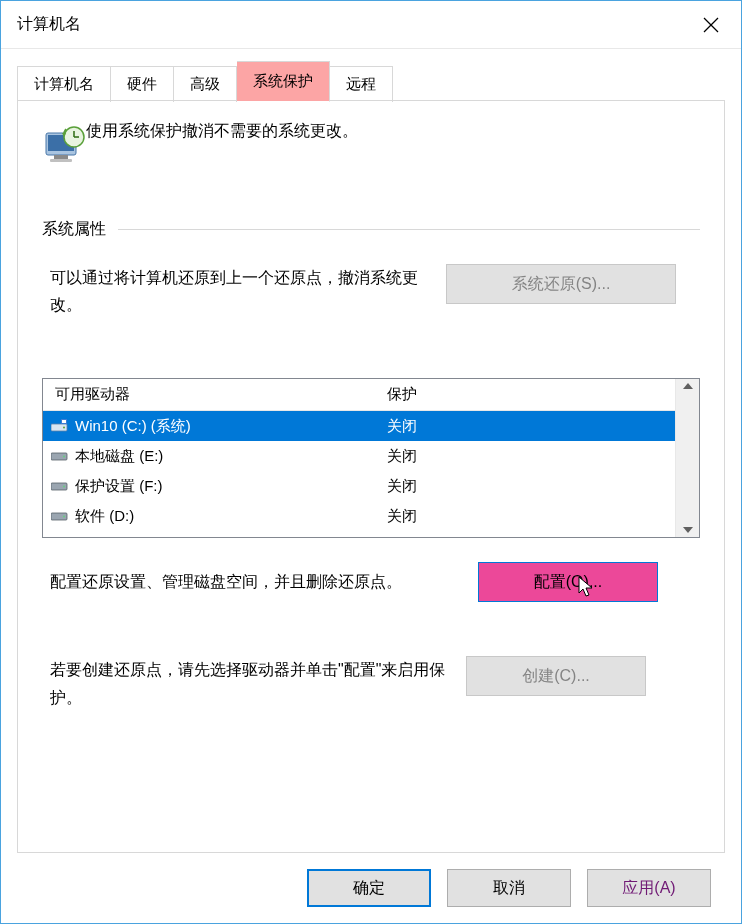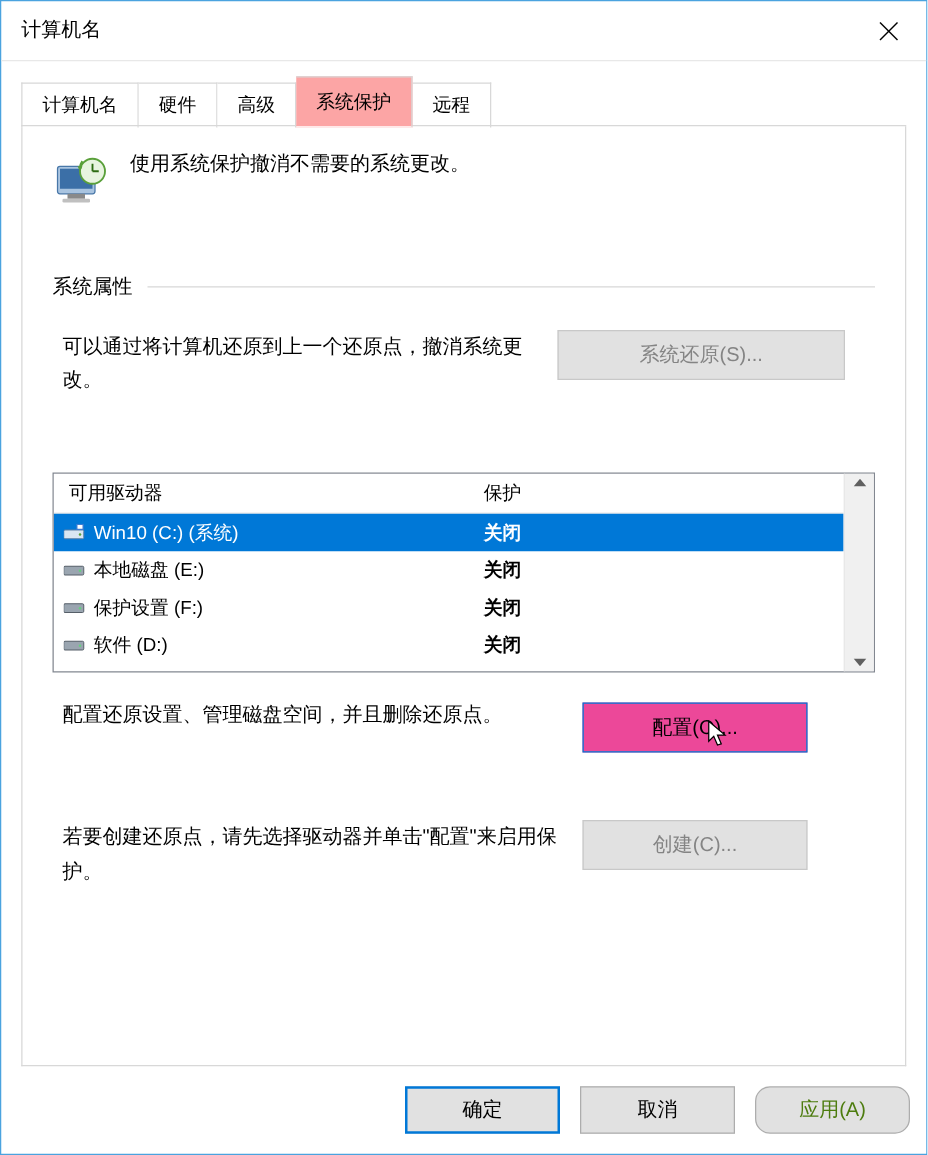--- a/index.html
+++ b/index.html
@@ -87,21 +87,20 @@
     border: 1px solid #d8d8d8;
     border-top: none;
     padding: 18px 24px 24px 24px;
     display: flex;
     flex-direction: column;
   }
 
   .intro-row {
     display: flex;
     align-items: flex-start;
-    gap: 18px;
     margin-bottom: 52px;
   }
   .intro-icon {
     width: 44px;
     height: 44px;
     flex-shrink: 0;
     margin-top: 4px;
   }
   .intro-text {
     font-size: 16px;
@@ -189,21 +188,20 @@
   .drive-cell-left {
     flex: 0 0 340px;
     display: flex;
     align-items: center;
     gap: 6px;
     padding-left: 8px;
   }
   .drive-cell-right {
     flex: 1;
     padding-left: 4px;
-    font-weight: bold;
   }
   .drive-icon {
     width: 18px;
     height: 14px;
     flex-shrink: 0;
   }
   .scrollbar-v {
     width: 24px;
     background: #f0f0f0;
     display: flex;
@@ -217,22 +215,22 @@
     width: 0; height: 0;
     border-left: 5px solid transparent;
     border-right: 5px solid transparent;
     cursor: pointer;
   }
   .scrollbar-arrow.up { border-bottom: 6px solid #606060; }
   .scrollbar-arrow.down { border-top: 6px solid #606060; }
 
   .config-row {
     display: flex;
-    align-items: flex-start;
-    gap: 16px;
+    align-items: center;
+    gap: 28px;
     margin-bottom: 54px;
     padding: 0 8px;
   }
   .config-text {
     flex: 1;
     font-size: 16px;
     max-width: 400px;
   }
   .config-btn-wrap {
     position: relative;
@@ -256,38 +254,37 @@
     line-height: 1.7;
     max-width: 400px;
   }
 
   .footer {
     height: 70px;
     display: flex;
     align-items: center;
     justify-content: flex-end;
     gap: 16px;
-    padding: 0 13px;
+    padding: 0 30px;
   }
   .footer-btn {
     width: 124px;
     height: 38px;
     font-size: 16px;
     font-family: inherit;
     border: 1px solid #adadad;
     background: #e1e1e1;
     cursor: pointer;
   }
   .footer-btn.default {
     border: 2px solid #0078d7;
   }
   .footer-btn.disabled {
-    color: #4d7c0f;
+    color: #701a75;
     cursor: default;
-    border-radius: 12px;
   }
 </style>
 </head>
 <body>
 
 <div class="window">
 
   <div class="titlebar">
     <div class="titlebar-title">计算机名</div>
     <div class="close-btn">

